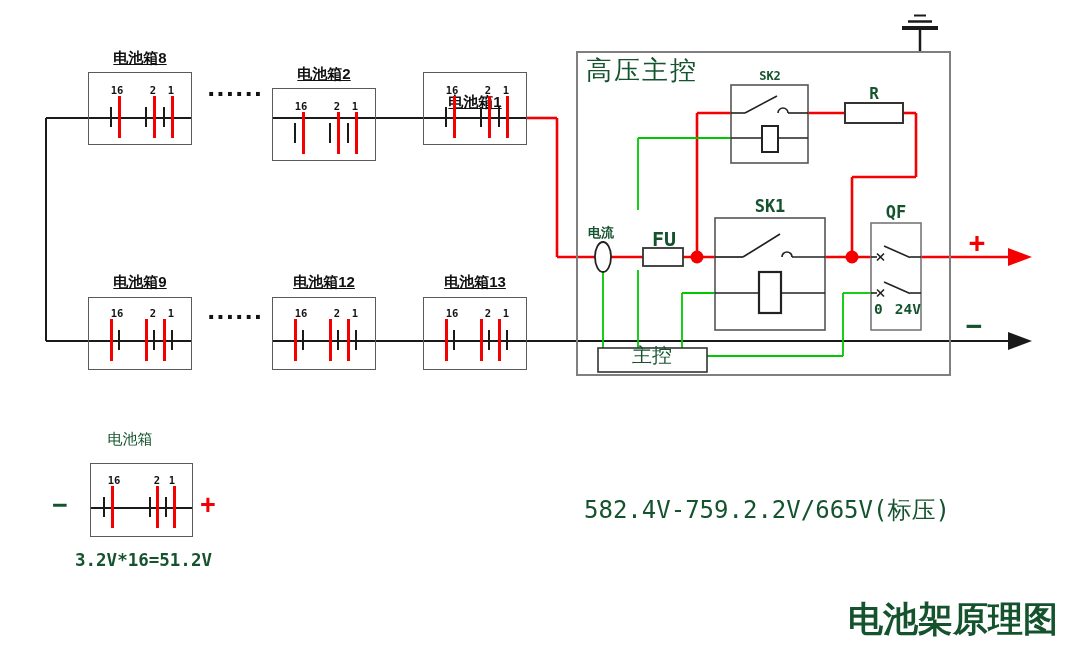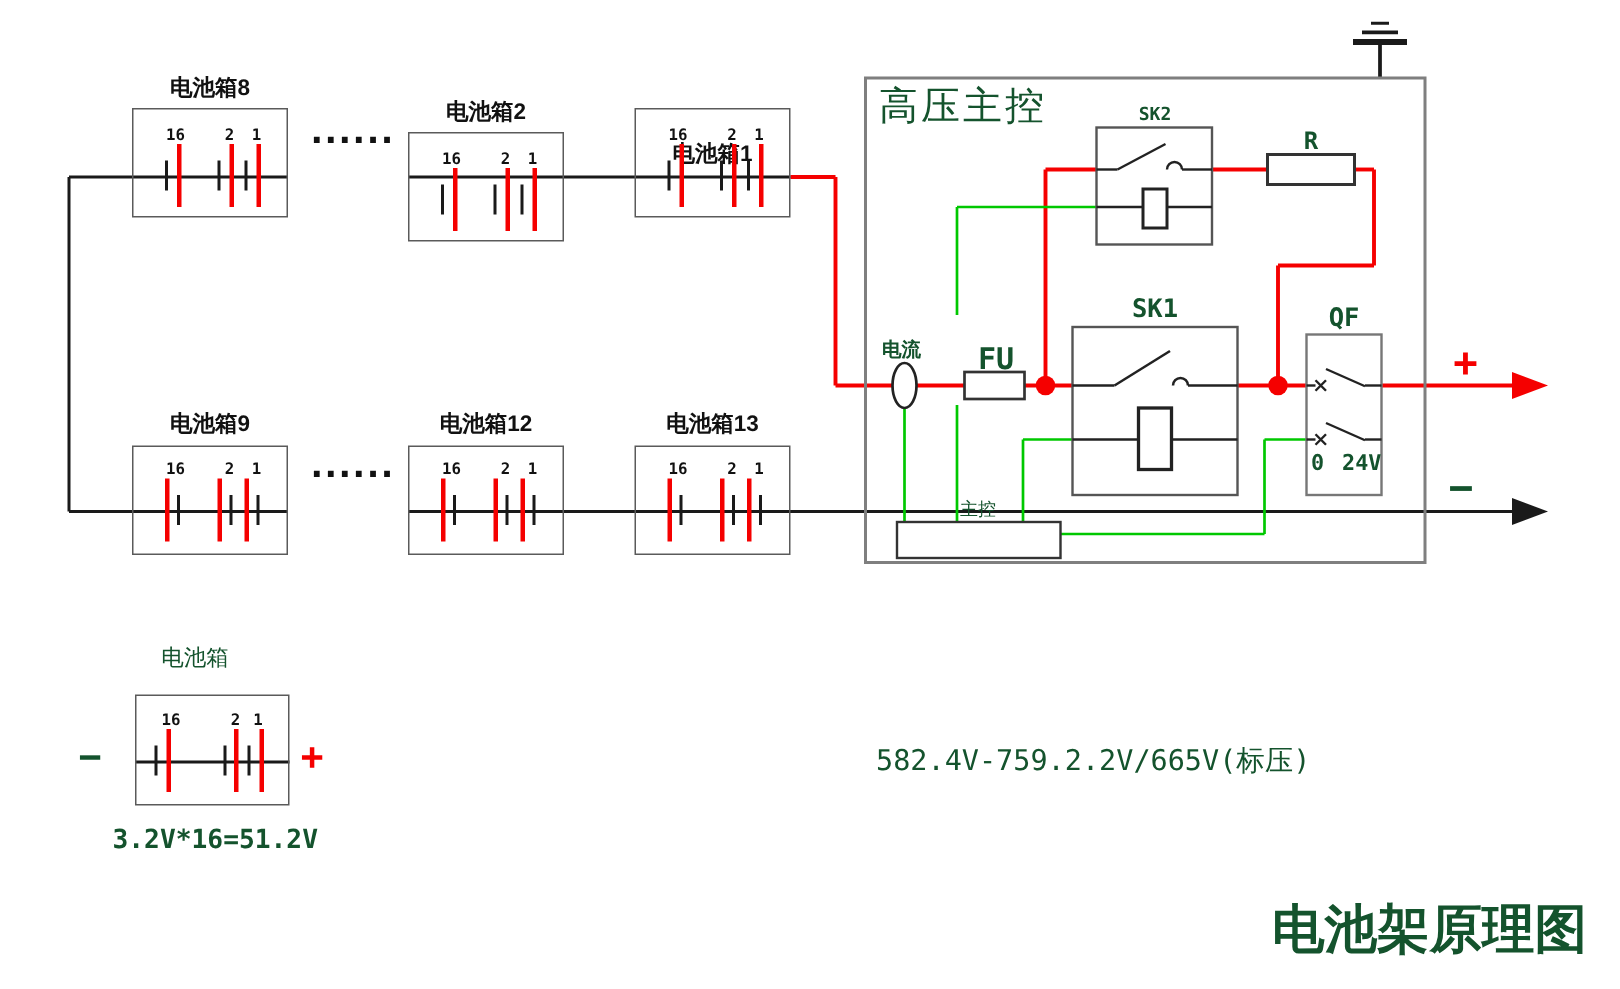--- a/index.html
+++ b/index.html
@@ -7,21 +7,21 @@
          font-family:"Liberation Sans",sans-serif;color:#111;}
   .stage svg{position:absolute;left:0;top:0;}
   .t{position:absolute;white-space:nowrap;color:#14532d;line-height:1;}
   .cjk{font-family:"Liberation Sans",sans-serif;}
   .mono{font-family:"DejaVu Sans Mono",monospace;}
   .ctr{transform:translateX(-50%);}
   .red{color:#f50000;}
   
   .bat-box{position:absolute;border:1.6px solid #5a5a5a;box-sizing:border-box;}
   .bat-name{position:absolute;left:50%;transform:translateX(-50%);white-space:nowrap;
-            font-size:15px;font-weight:bold;font-family:"Liberation Sans",sans-serif;}
+            font-size:15px;font-weight:bold;font-family:"Liberation Sans",sans-serif;text-decoration:underline;}
   .bar{position:absolute;}
   .bar.tall{width:3px;height:42px;background:#f50000;}
   .bar.short{width:2.5px;height:20px;background:#1a1a1a;}
   .cellnum{position:absolute;transform:translateX(-50%);font-size:10.5px;font-weight:bold;
            font-family:"DejaVu Sans Mono",monospace;}
   .dots{position:absolute;font-family:"DejaVu Sans",sans-serif;font-weight:bold;
         font-size:22px;letter-spacing:1px;line-height:1;}
 </style>
 </head>
 <body>
@@ -214,26 +214,26 @@
   <div class="dots" style="left:207px;top:301px;">......</div>
 
   <div class="t cjk" style="left:586px;top:57px;font-size:26px;letter-spacing:2px;">高压主控</div>
   <div class="t mono ctr" style="left:770px;top:70px;font-size:12px;font-weight:bold;">SK2</div>
   <div class="t mono ctr" style="left:874px;top:86px;font-size:16px;font-weight:bold;">R</div>
   <div class="t mono ctr" style="left:770px;top:198px;font-size:17px;font-weight:bold;">SK1</div>
   <div class="t mono ctr" style="left:896px;top:204px;font-size:17px;font-weight:bold;">QF</div>
   <div class="t cjk" style="left:588px;top:226px;font-size:13px;font-weight:bold;">电流</div>
   <div class="t mono ctr" style="left:664px;top:229px;font-size:20px;font-weight:bold;">FU</div>
   <div class="t mono" style="left:874px;top:302px;font-size:14.5px;font-weight:bold;"><span>0</span><span style="margin-left:12px;">24V</span></div>
-  <div class="t cjk" style="left:652px;top:333px;font-size:12px;transform:translateX(-50%);">主控</div>
+  <div class="t cjk" style="left:652px;top:345px;font-size:20px;transform:translateX(-50%);">主控</div>
 
   <div class="t red ctr" style="left:977px;top:229px;font-size:29px;font-weight:bold;">+</div>
   <div class="t ctr" style="left:974px;top:312px;font-size:29px;font-weight:bold;">−</div>
 
   <div class="t cjk ctr" style="left:130px;top:431px;font-size:15px;">电池箱</div>
   <div class="t ctr" style="left:60px;top:492px;font-size:27px;font-weight:bold;">−</div>
   <div class="t red ctr" style="left:208px;top:492px;font-size:27px;font-weight:bold;">+</div>
   <div class="t mono" style="left:75px;top:552px;font-size:17.5px;font-weight:bold;">3.2V*16=51.2V</div>
 
-  <div class="t mono" style="left:584px;top:498px;font-size:19px;">582.4V-759.2.2V/665V(标压)</div>
+  <div class="t mono" style="left:584px;top:498px;font-size:24px;">582.4V-759.2.2V/665V(标压)</div>
 
   <div class="t" style="left:848px;top:602px;font-size:35px;font-weight:600;font-family:'Liberation Serif',serif;">电池架原理图</div>
 </div>
 
 </body></html>

